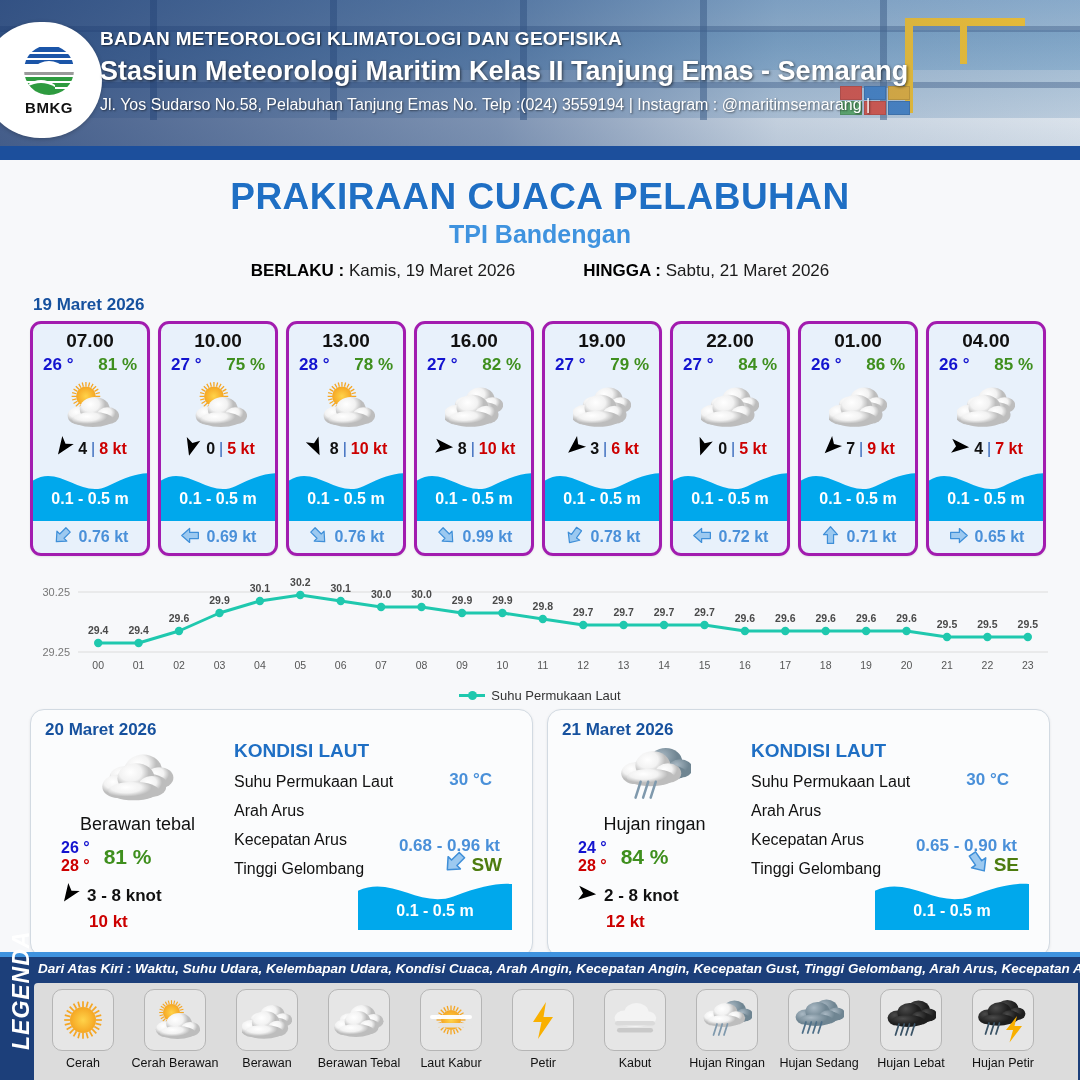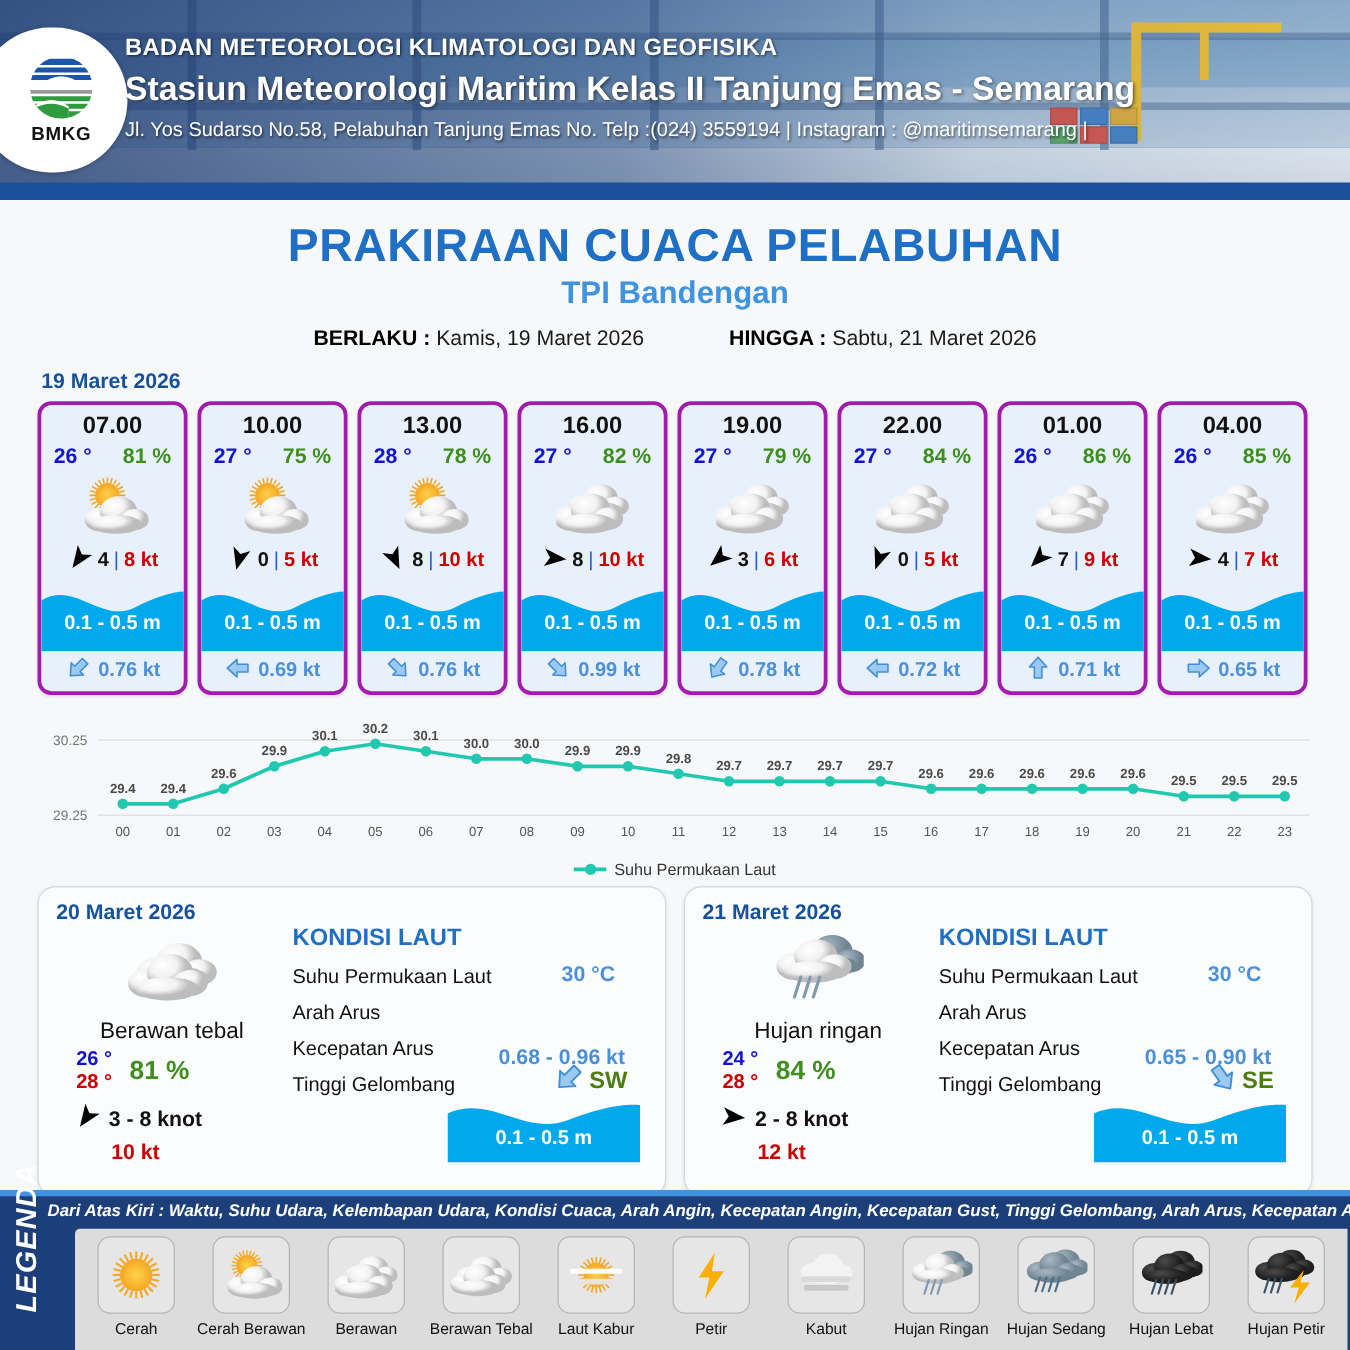--- a/index.html
+++ b/index.html
@@ -197,21 +197,21 @@
     text-align:center;
   }
   .legenda-note {
     position:absolute; left:38px; top:9px; right:6px;
     color:#fff; font-size:13.5px; font-style:italic; font-weight:bold;
     white-space:nowrap;
   }
   .legenda-panel {
     position:absolute; left:34px; top:31px; right:2px; bottom:0;
     background:#dcdcdc; border-radius:4px 0 0 0;
-    display:flex; align-items:flex-start; padding:6px 4px 0 4px; gap:2px;margin-left:26px;
+    display:flex; align-items:flex-start; padding:6px 4px 0 4px; gap:2px;
   }
   .lg-item { width:90px; display:flex; flex-direction:column; align-items:center; }
   .lg-box {
     width:62px; height:62px; background:#e6e6e6; border:1px solid #b5b5b5; border-radius:10px;
     display:flex; align-items:center; justify-content:center;
   }
   .lg-label { font-size:12.5px; color:#111; margin-top:5px; text-align:center; }
 </style>
 </head>
 <body>

